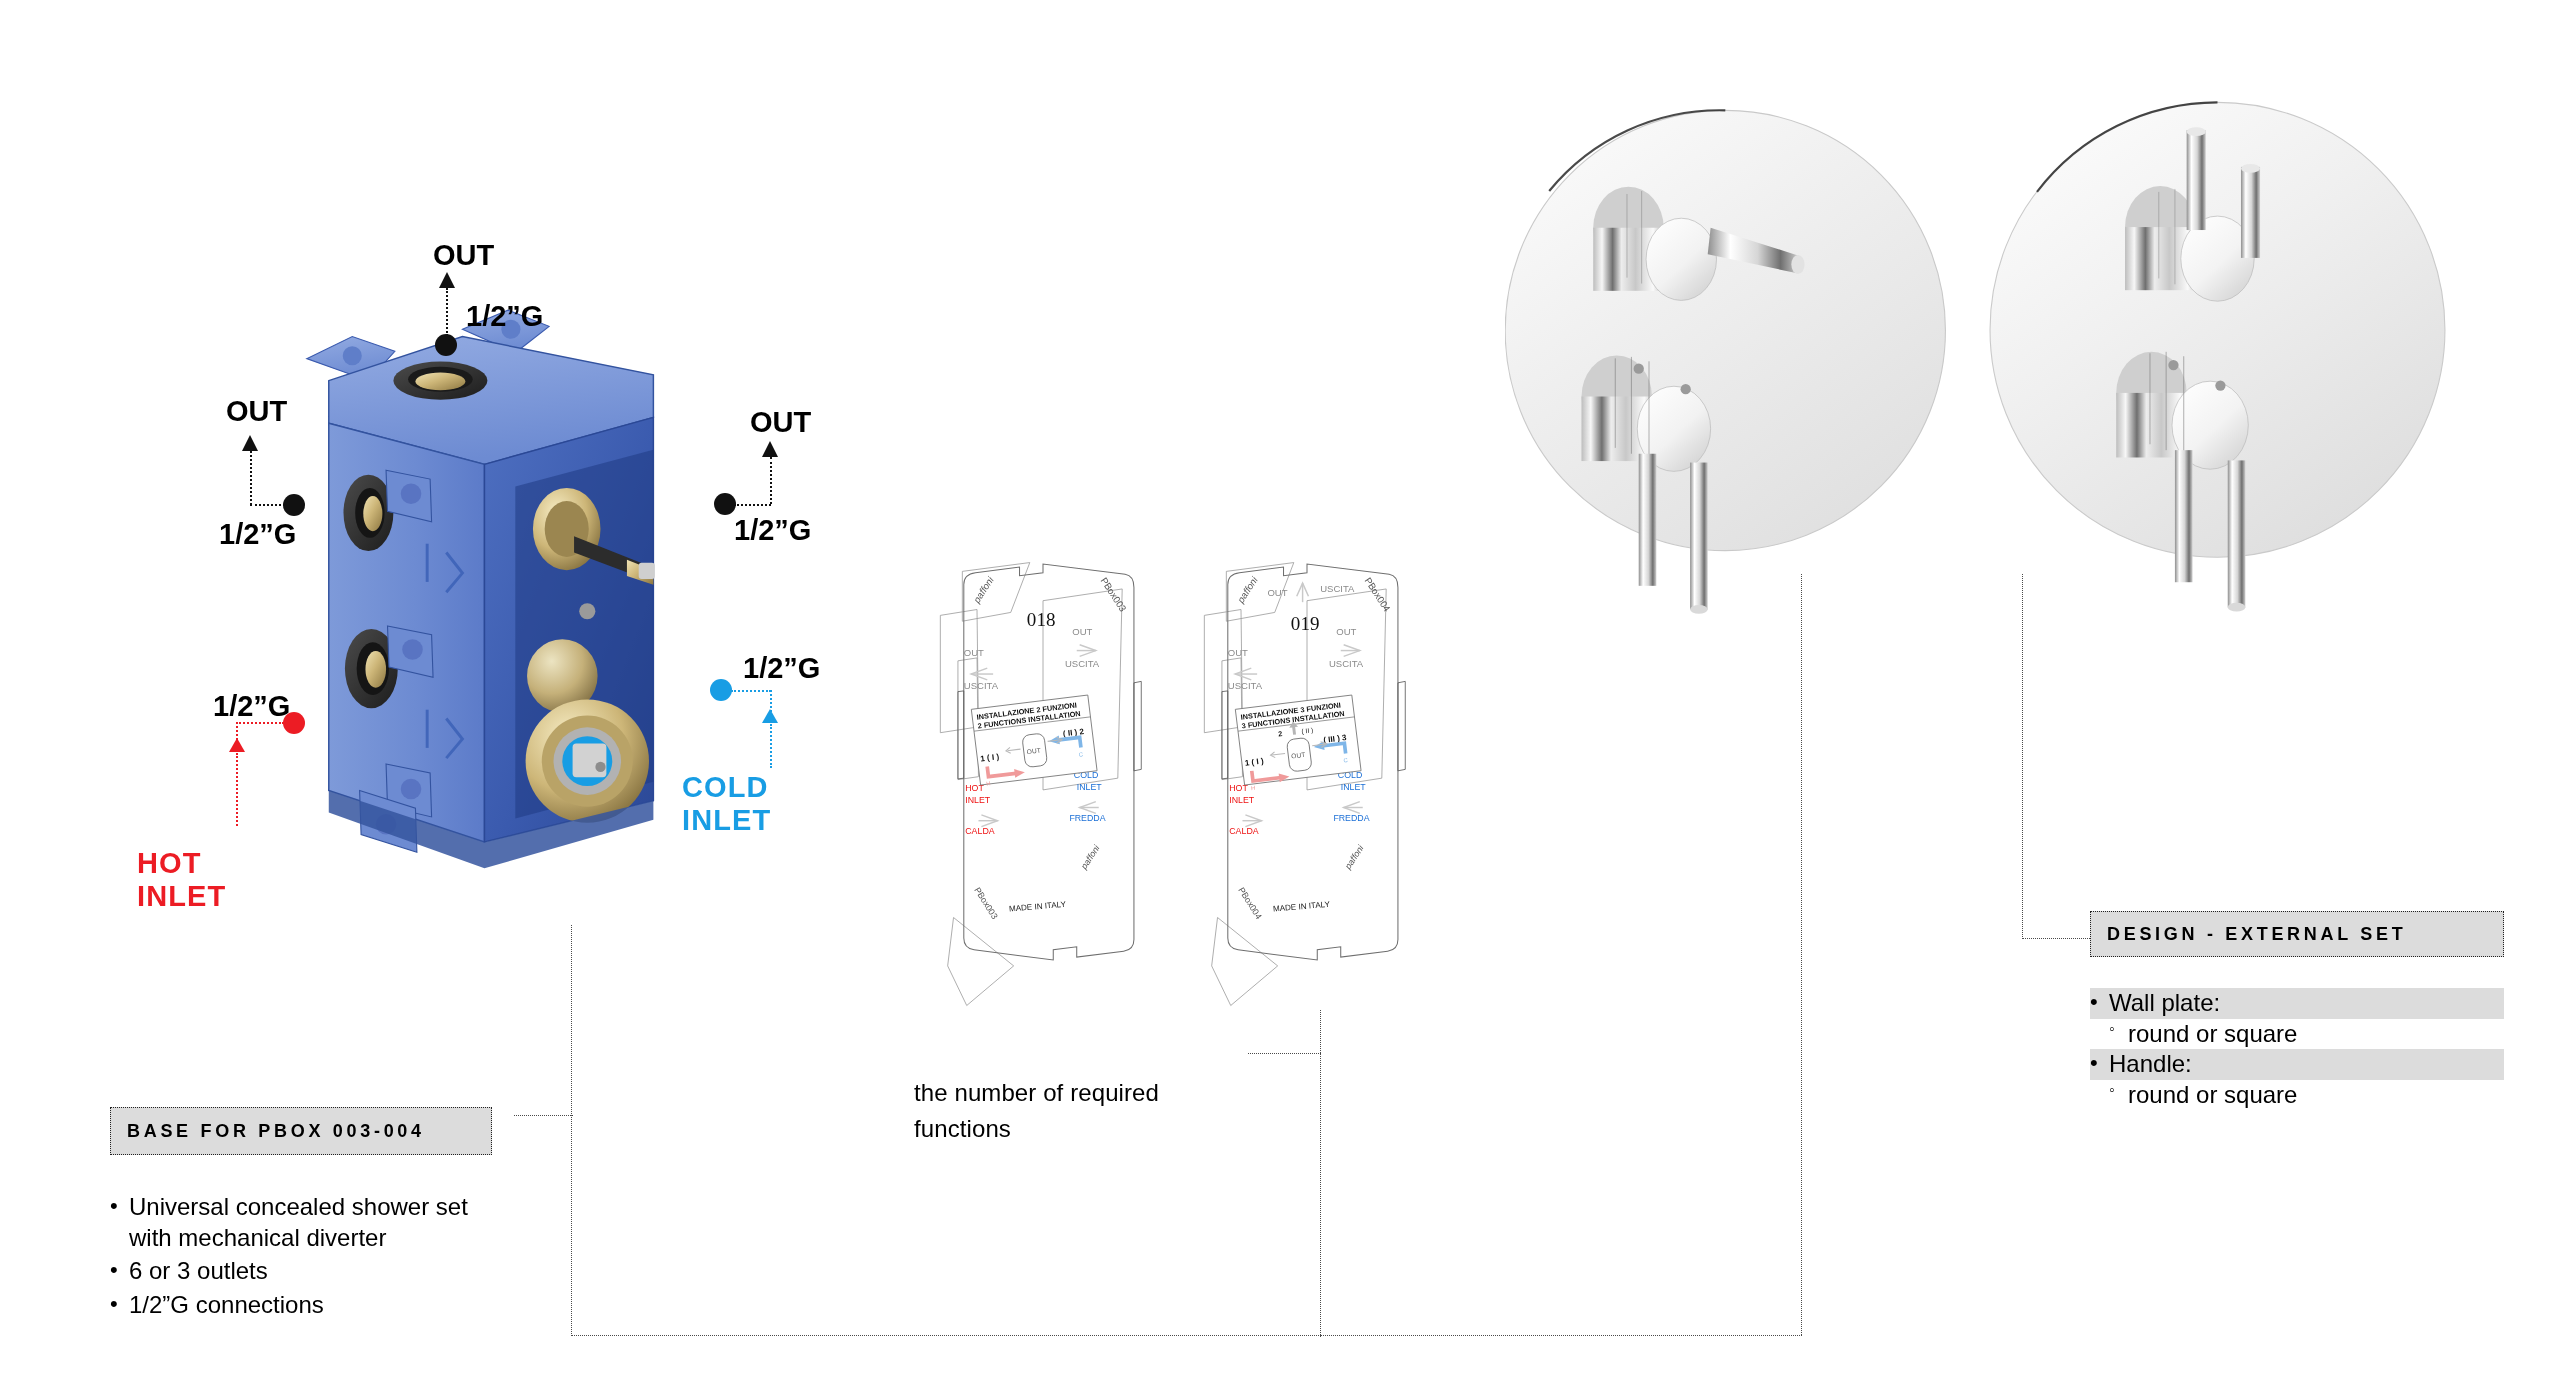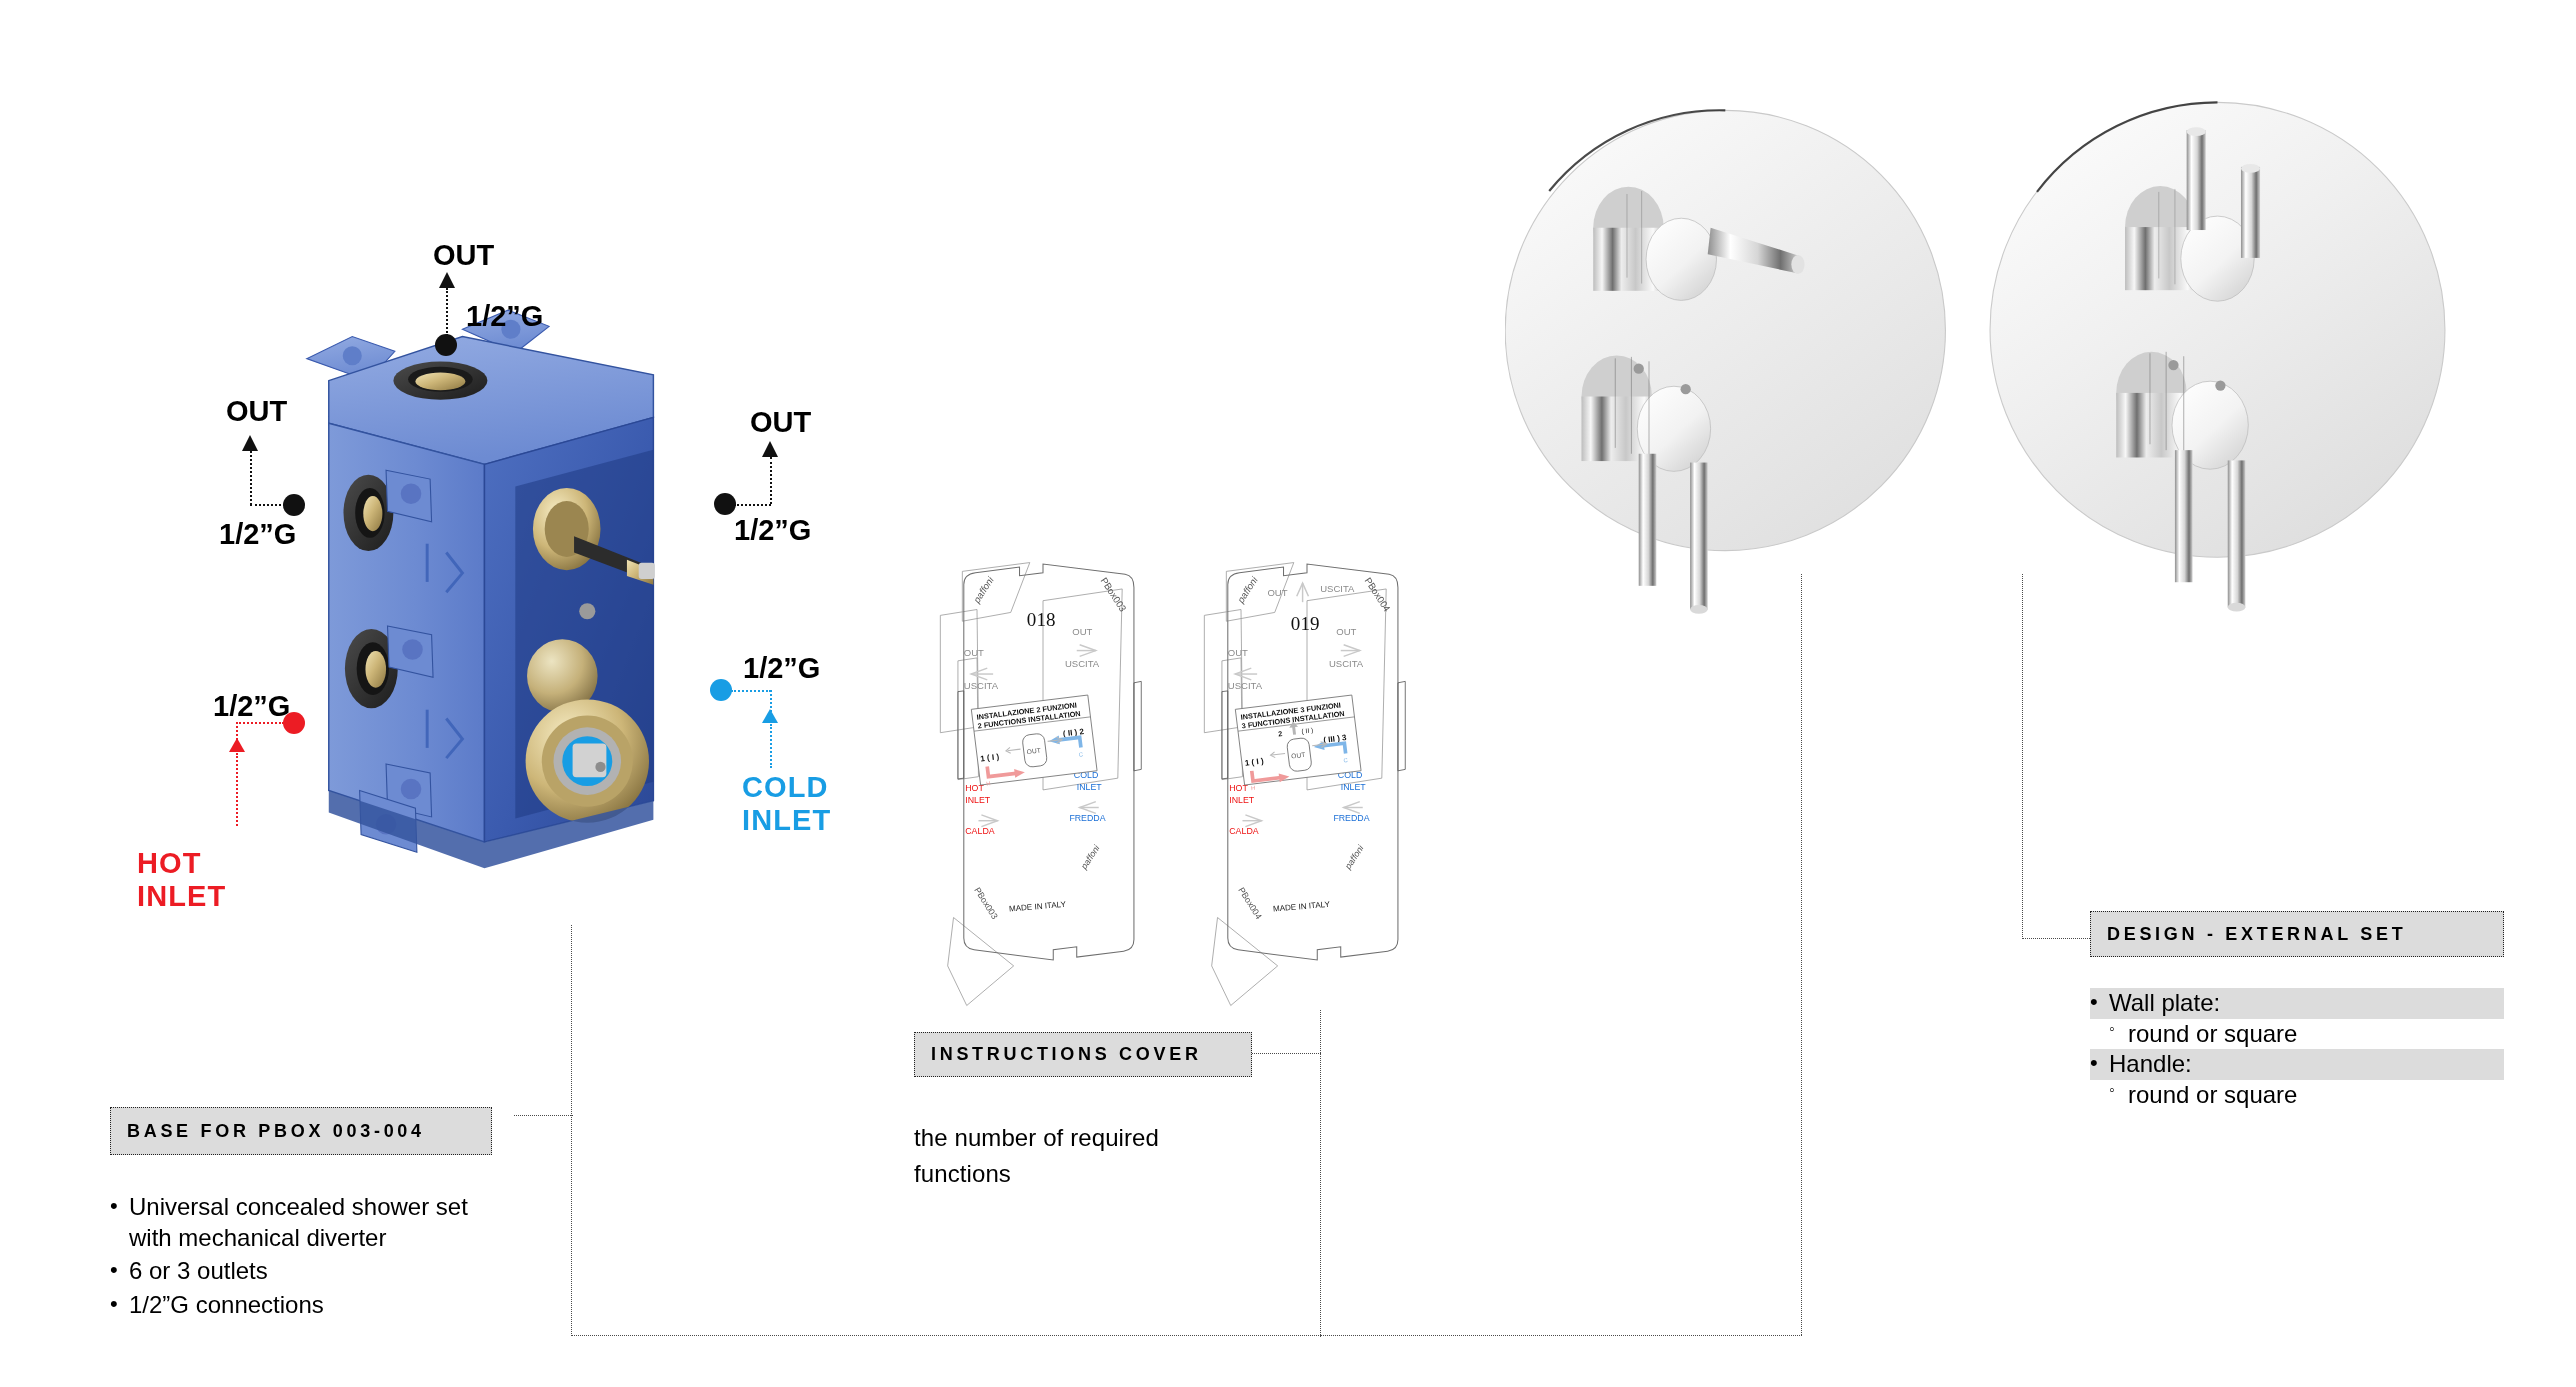--- a/index.html
+++ b/index.html
@@ -184,21 +184,21 @@
   </div>
 
   <div class="abs">
     <div class="abs lbl-size" style="left:743px;top:652px;">1/2”G</div>
     <div class="abs dot dot-cyan" style="left:710px;top:679px;width:22px;height:22px;"></div>
     <div class="abs dline-h-cyan" style="left:731px;top:690px;width:40px;"></div>
     <div class="abs dline-v-cyan" style="left:770px;top:690px;height:22px;"></div>
     <div class="abs" style="left:762px;top:709px;width:0;height:0;
          border-left:8px solid transparent;border-right:8px solid transparent;border-bottom:14.7px solid #189DE4;"></div>
     <div class="abs dline-v-cyan" style="left:770px;top:724px;height:44px;"></div>
-    <div class="abs lbl-cold" style="left:742px;top:771px;">COLD INLET</div>
+    <div class="abs lbl-cold" style="left:682px;top:771px;">COLD INLET</div>
   </div>
 
   <div class="abs">
     <div class="abs lbl-size" style="left:213px;top:690px;">1/2”G</div>
     <div class="abs dot dot-red" style="left:283px;top:712px;width:22px;height:22px;"></div>
     <div class="abs dline-h-red" style="left:236px;top:722px;width:48px;"></div>
     <div class="abs dline-v-red" style="left:236px;top:722px;height:17.6px;"></div>
     <div class="abs" style="left:229px;top:738px;width:0;height:0;
          border-left:8px solid transparent;border-right:8px solid transparent;border-bottom:14.7px solid #EC1C24;"></div>
     <div class="abs dline-v-red" style="left:236px;top:753px;height:73px;"></div>
@@ -518,23 +518,20 @@
         <span class="bullet-txt">6 or 3 outlets</span>
       </div>
       <div class="bullet-row" style="margin-top:2.9px;">
         <span class="bullet-dot">•</span>
         <span class="bullet-txt">1/2”G connections</span>
       </div>
     </div>
   </div>
 
   <div class="abs" style="left:914px;top:1032px;width:338px;">
-    <div class="sec-head" style="height:43px;">
-      <span class="sec-head-txt">INSTRUCTIONS COVER</span>
-    </div>
     <div class="caption" style="margin-top:43px;width:345px;">
       <div>the  number  of required  functions</div>
     </div>
   </div>
 
   <div class="abs" style="left:2090px;top:911px;width:414px;">
     <div class="sec-head" style="height:44px;">
       <span class="sec-head-txt">DESIGN - EXTERNAL SET</span>
     </div>
     <div class="bullets" style="margin-top:31px;width:414px;">

